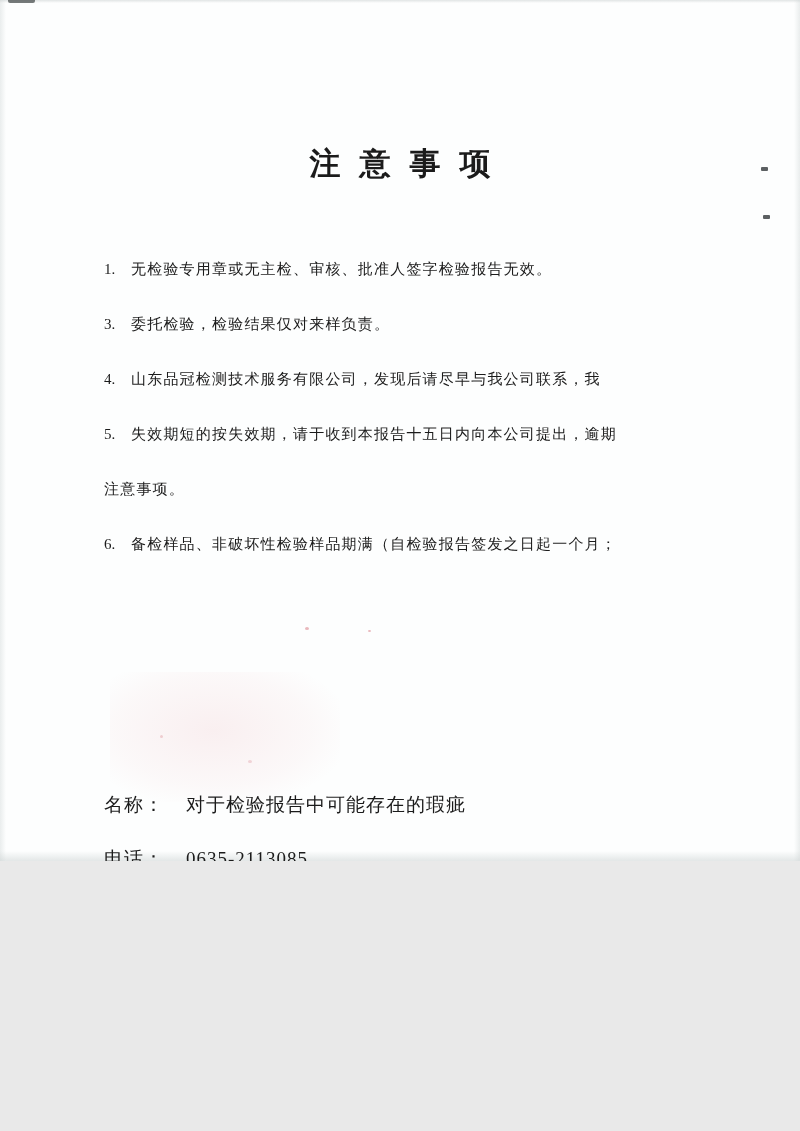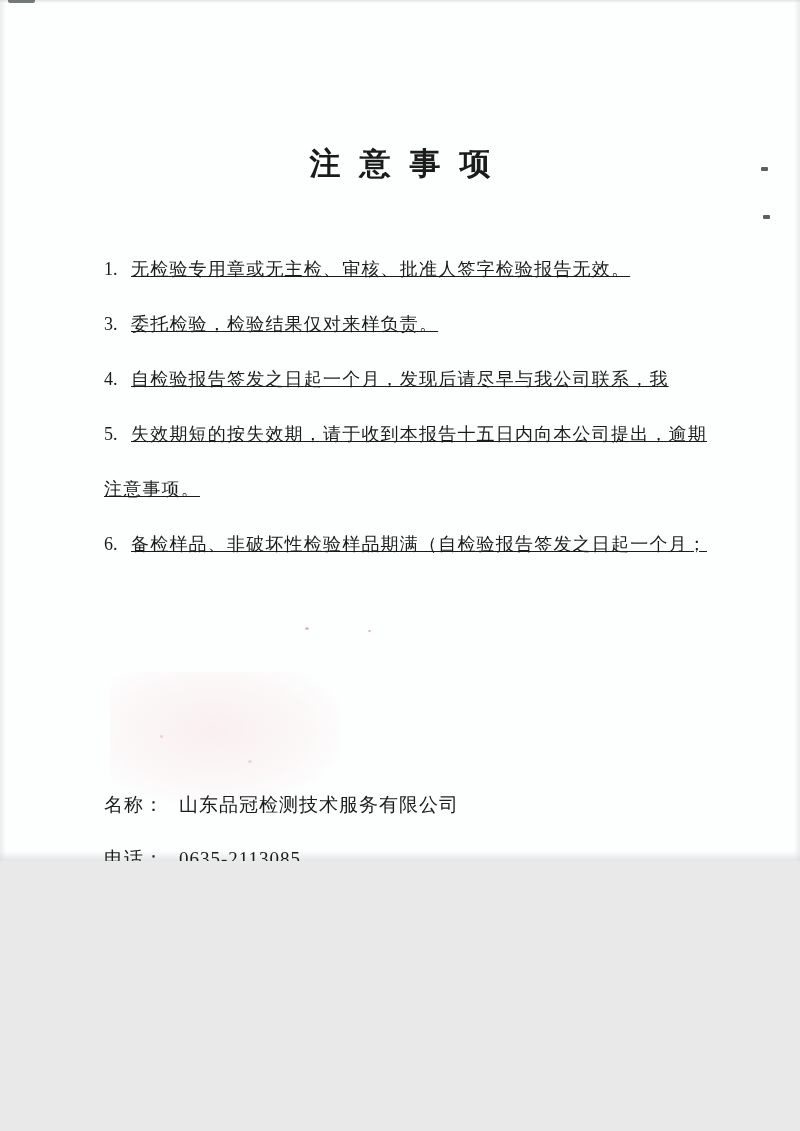--- a/index.html
+++ b/index.html
@@ -71,44 +71,43 @@
     white-space: nowrap;
   }
   .notes {
     position: absolute;
     left: 104px;
     top: 242px;
     width: 630px;
   }
   .note-line {
     line-height: 55px;
-    font-size: 18px;
+    font-size: 15px;
     letter-spacing: 1.2px;
     white-space: nowrap;
-    text-decoration: underline;
   }
   .note-prefix {
     display: inline-block;
     width: 27px;
     letter-spacing: 0;
   }
   .note-prefix:empty { width: 0; }
   .contact {
     position: absolute;
     left: 104px;
     top: 778px;
     width: 640px;
   }
   .contact-row {
     line-height: 54px;
     font-size: 19px;
     letter-spacing: 1px;
     white-space: nowrap;
   }
-  .contact-label { margin-right: 15px; }
+  .contact-label { margin-right: 22px; }
 </style>
 </head>
 <body>
 
 <div class="page">
 
   <div class="edge-top"></div>
   <div class="edge-bottom"></div>
   <div class="edge-left"></div>
   <div class="edge-right"></div>
@@ -126,35 +125,35 @@
   <div class="doc-title">注意事项</div>
 
   <div class="notes">
     <div class="note-line">
       <span class="note-prefix">1.</span><span>无检验专用章或无主检、审核、批准人签字检验报告无效。</span>
     </div>
     <div class="note-line">
       <span class="note-prefix">3.</span><span>委托检验，检验结果仅对来样负责。</span>
     </div>
     <div class="note-line">
-      <span class="note-prefix">4.</span><span>自检验报告签发之日起一个月，发现后请尽早与我公司联系，我</span>
+      <span class="note-prefix">4.</span><span>山东品冠检测技术服务有限公司，发现后请尽早与我公司联系，我</span>
     </div>
     <div class="note-line">
       <span class="note-prefix">5.</span><span>失效期短的按失效期，请于收到本报告十五日内向本公司提出，逾期</span>
     </div>
     <div class="note-line">
       <span class="note-prefix"></span><span>注意事项。</span>
     </div>
     <div class="note-line">
       <span class="note-prefix">6.</span><span>备检样品、非破坏性检验样品期满（自检验报告签发之日起一个月；</span>
     </div>
   </div>
 
   <div class="contact">
     <div class="contact-row">
-      <span class="contact-label">名称：</span><span>山东品冠检测技术服务有限公司</span>
+      <span class="contact-label">名称：</span><span>对于检验报告中可能存在的瑕疵</span>
     </div>
     <div class="contact-row">
       <span class="contact-label">电话：</span><span>0635-2113085</span>
     </div>
   </div>
 
 </div>
 
 </body></html>

